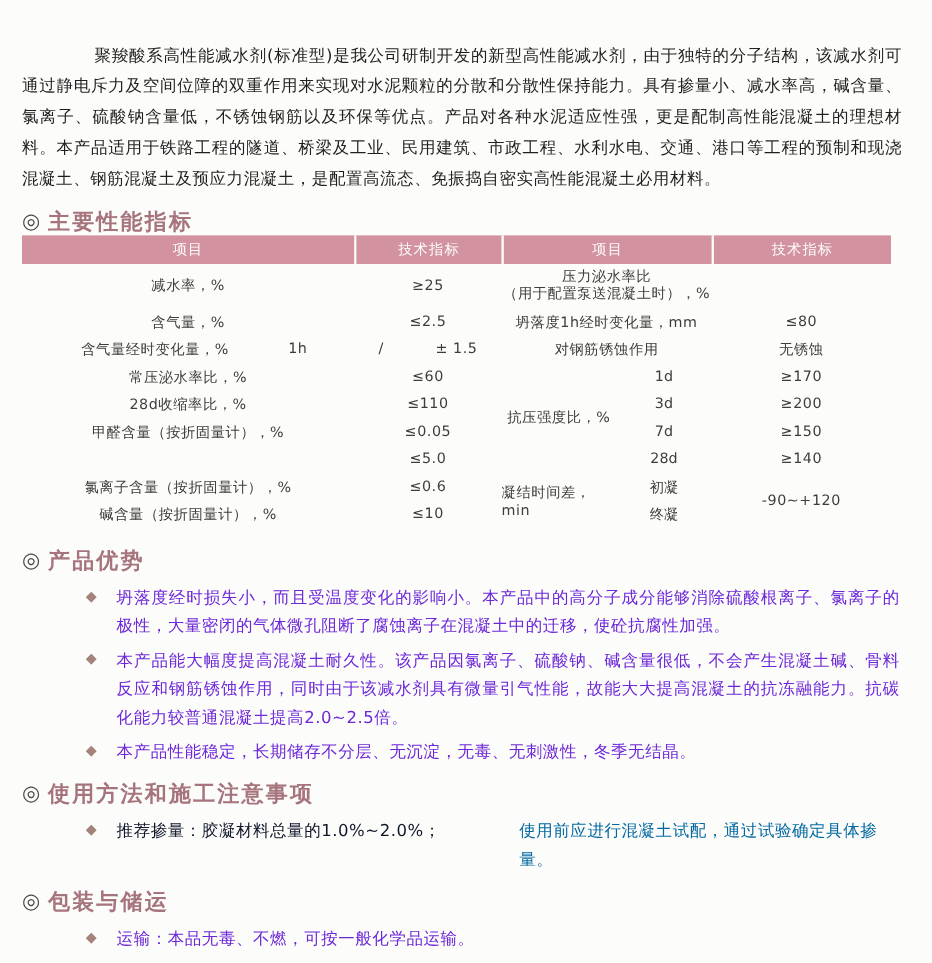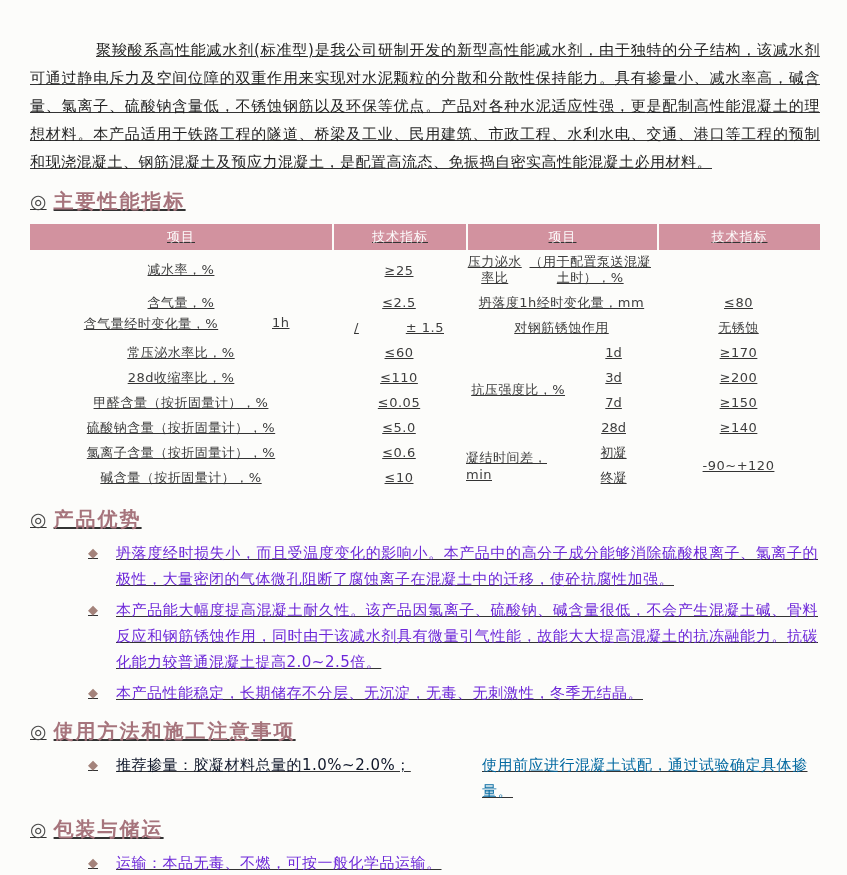--- a/index.html
+++ b/index.html
@@ -5,21 +5,21 @@
   html,body{margin:0;padding:0;}
   .page{
     width:847px;height:875px;
     background:#fcfcfa;
     font-family:"DejaVu Sans","Liberation Sans",sans-serif;
     color:#333;
     overflow:hidden;
     position:relative;
     box-sizing:border-box;
   }
-  .content{padding:36px 27px 0 30px;text-decoration:underline;}
+  .content{padding:36px 27px 0 20px;}
 
   
   .intro{
     font-size:15px;line-height:28px;
     text-align:justify;text-indent:66px;
     color:#1f1f1f;margin:0;
     letter-spacing:0.5px;
   }
 
   
@@ -30,21 +30,21 @@
   .section-title .marker{
     font-size:19px;color:#4a4a4a;line-height:1;
   }
   .section-title .title-text{
     font-size:20px;font-weight:bold;color:#a6747c;
     letter-spacing:2px;line-height:1;
   }
 
   
   .perf-table{
-    margin-top:10px;
+    margin-top:0;
     width:790px;
     display:grid;
     grid-template-columns:302px 134px 191px 163px;
     grid-template-rows:26px 40px repeat(8,25px);
     font-size:13px;color:#3d3d3d;
   }
   .th{
     background:#d2929f;color:#fdfdfd;
     display:flex;align-items:center;justify-content:center;
     font-size:13px;letter-spacing:1px;
@@ -52,27 +52,27 @@
   .th.sep{border-left:2px solid #fcfcfa;}
   .cell{
     display:flex;align-items:center;justify-content:center;
     text-align:center;letter-spacing:0.5px;
   }
   .gc1{grid-column:1;} .gc2{grid-column:2;} .gc3{grid-column:3;} .gc4{grid-column:4;}
   .gr2{grid-row:2;} .gr3{grid-row:3;} .gr4{grid-row:4;} .gr5{grid-row:5;}
   .gr6{grid-row:6;} .gr7{grid-row:7;text-align:right;} .gr8{grid-row:8;} .gr9{grid-row:9;} .gr10{grid-row:10;}
   .span5-8{grid-row:5/9;} .span9-10{grid-row:9/11;}
 
-  .cell-split{display:flex;align-items:flex-start;padding:0;}
+  .cell-split{display:flex;align-items:center;padding:0;}
   .cell-split .grow-center{flex:1;text-align:center;}
   .cell-split .sub-right{width:60px;text-align:left;}
 
   .cell-slash{display:flex;align-items:center;justify-content:space-between;padding:0 22px;}
 
-  .two-line{display:flex;justify-content:center;line-height:16px;}
+  .two-line{display:flex;flex-direction:column;justify-content:center;line-height:16px;}
 
   .group-cell{display:flex;align-items:stretch;}
   .group-cell .g-label{flex:1.2;display:flex;align-items:center;justify-content:center;letter-spacing:0.5px;}
   .group-cell .g-subs{flex:1;display:flex;flex-direction:column;}
   .group-cell .g-subs span{height:25px;display:flex;align-items:center;justify-content:center;}
 
   
   .bullets{margin-top:8px;}
   .bullet{
     display:flex;gap:14px;
@@ -126,21 +126,20 @@
 
       <div class="cell gc1 gr5">常压泌水率比，%</div>
       <div class="cell gc2 gr5">≤60</div>
 
       <div class="cell gc1 gr6">28d收缩率比，%</div>
       <div class="cell gc2 gr6">≤110</div>
 
       <div class="cell gc1 gr7">甲醛含量（按折固量计），%</div>
       <div class="cell gc2 gr7">≤0.05</div>
 
-      <div class="cell gc1 gr8">硫酸钠含量（按折固量计），%</div>
       <div class="cell gc2 gr8">≤5.0</div>
 
       <div class="cell gc1 gr9">氯离子含量（按折固量计），%</div>
       <div class="cell gc2 gr9">≤0.6</div>
 
       <div class="cell gc1 gr10">碱含量（按折固量计），%</div>
       <div class="cell gc2 gr10">≤10</div>
 
       <div class="cell two-line gc3 gr2">
         <span>压力泌水率比</span>

